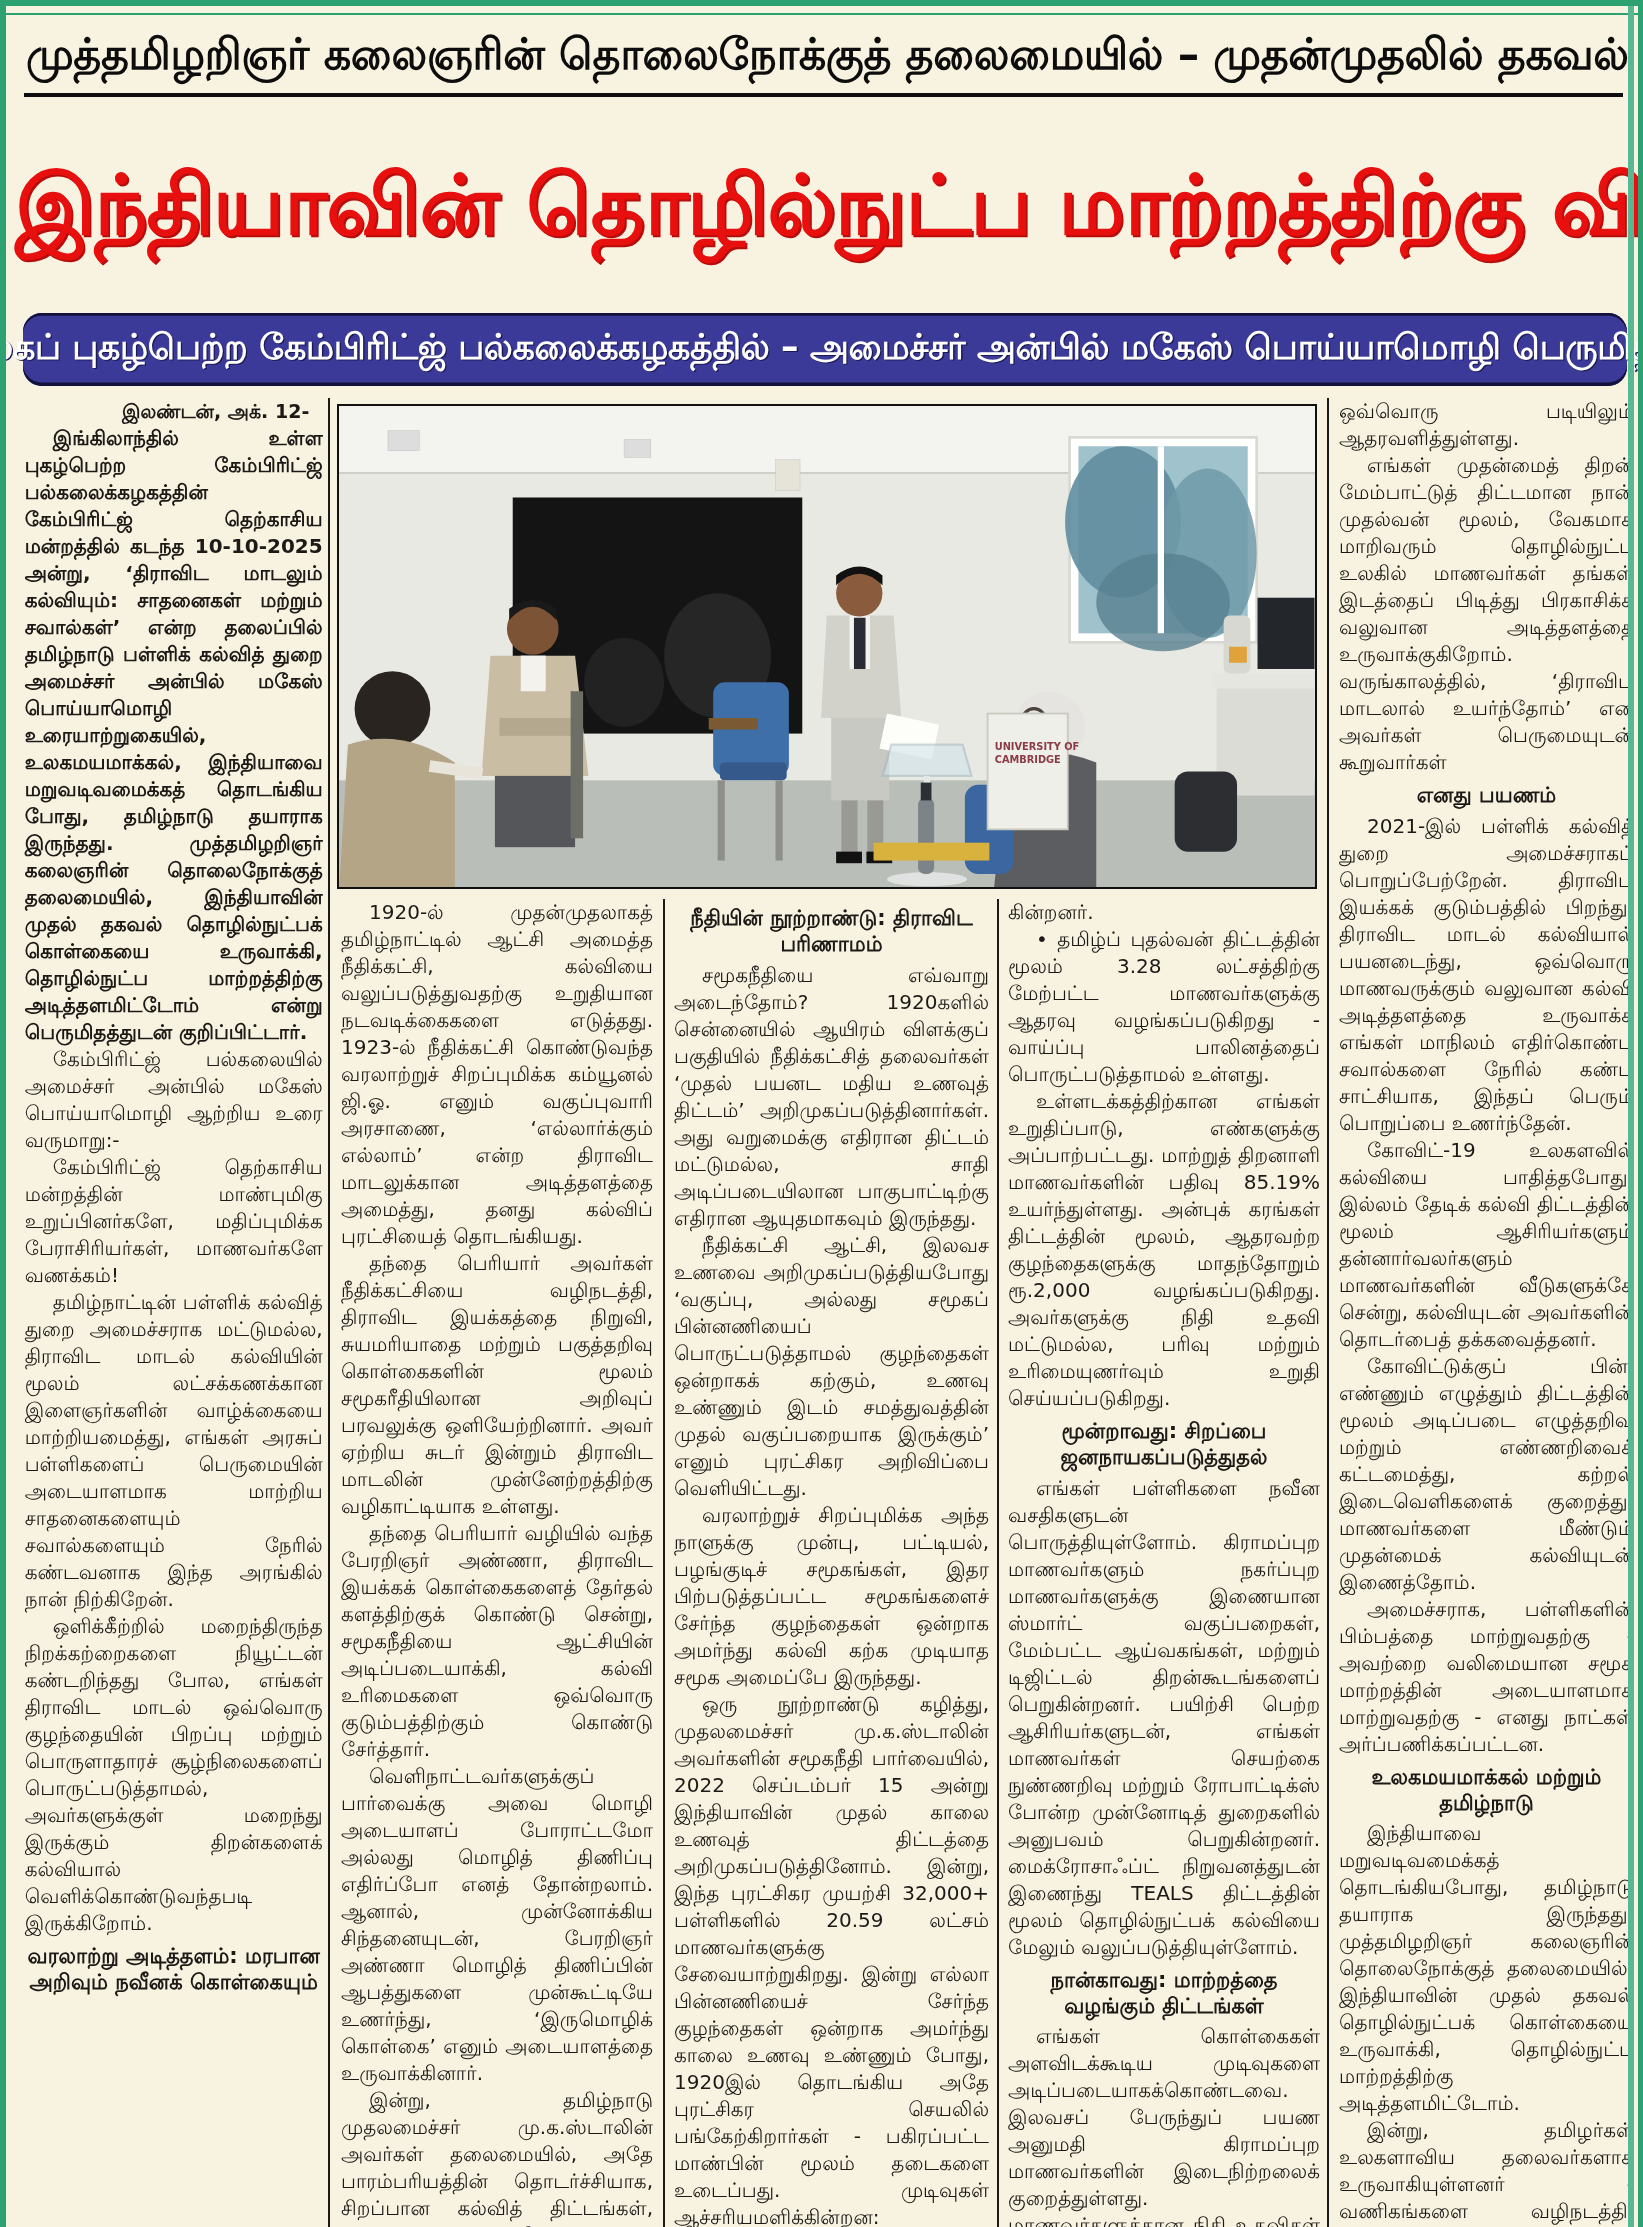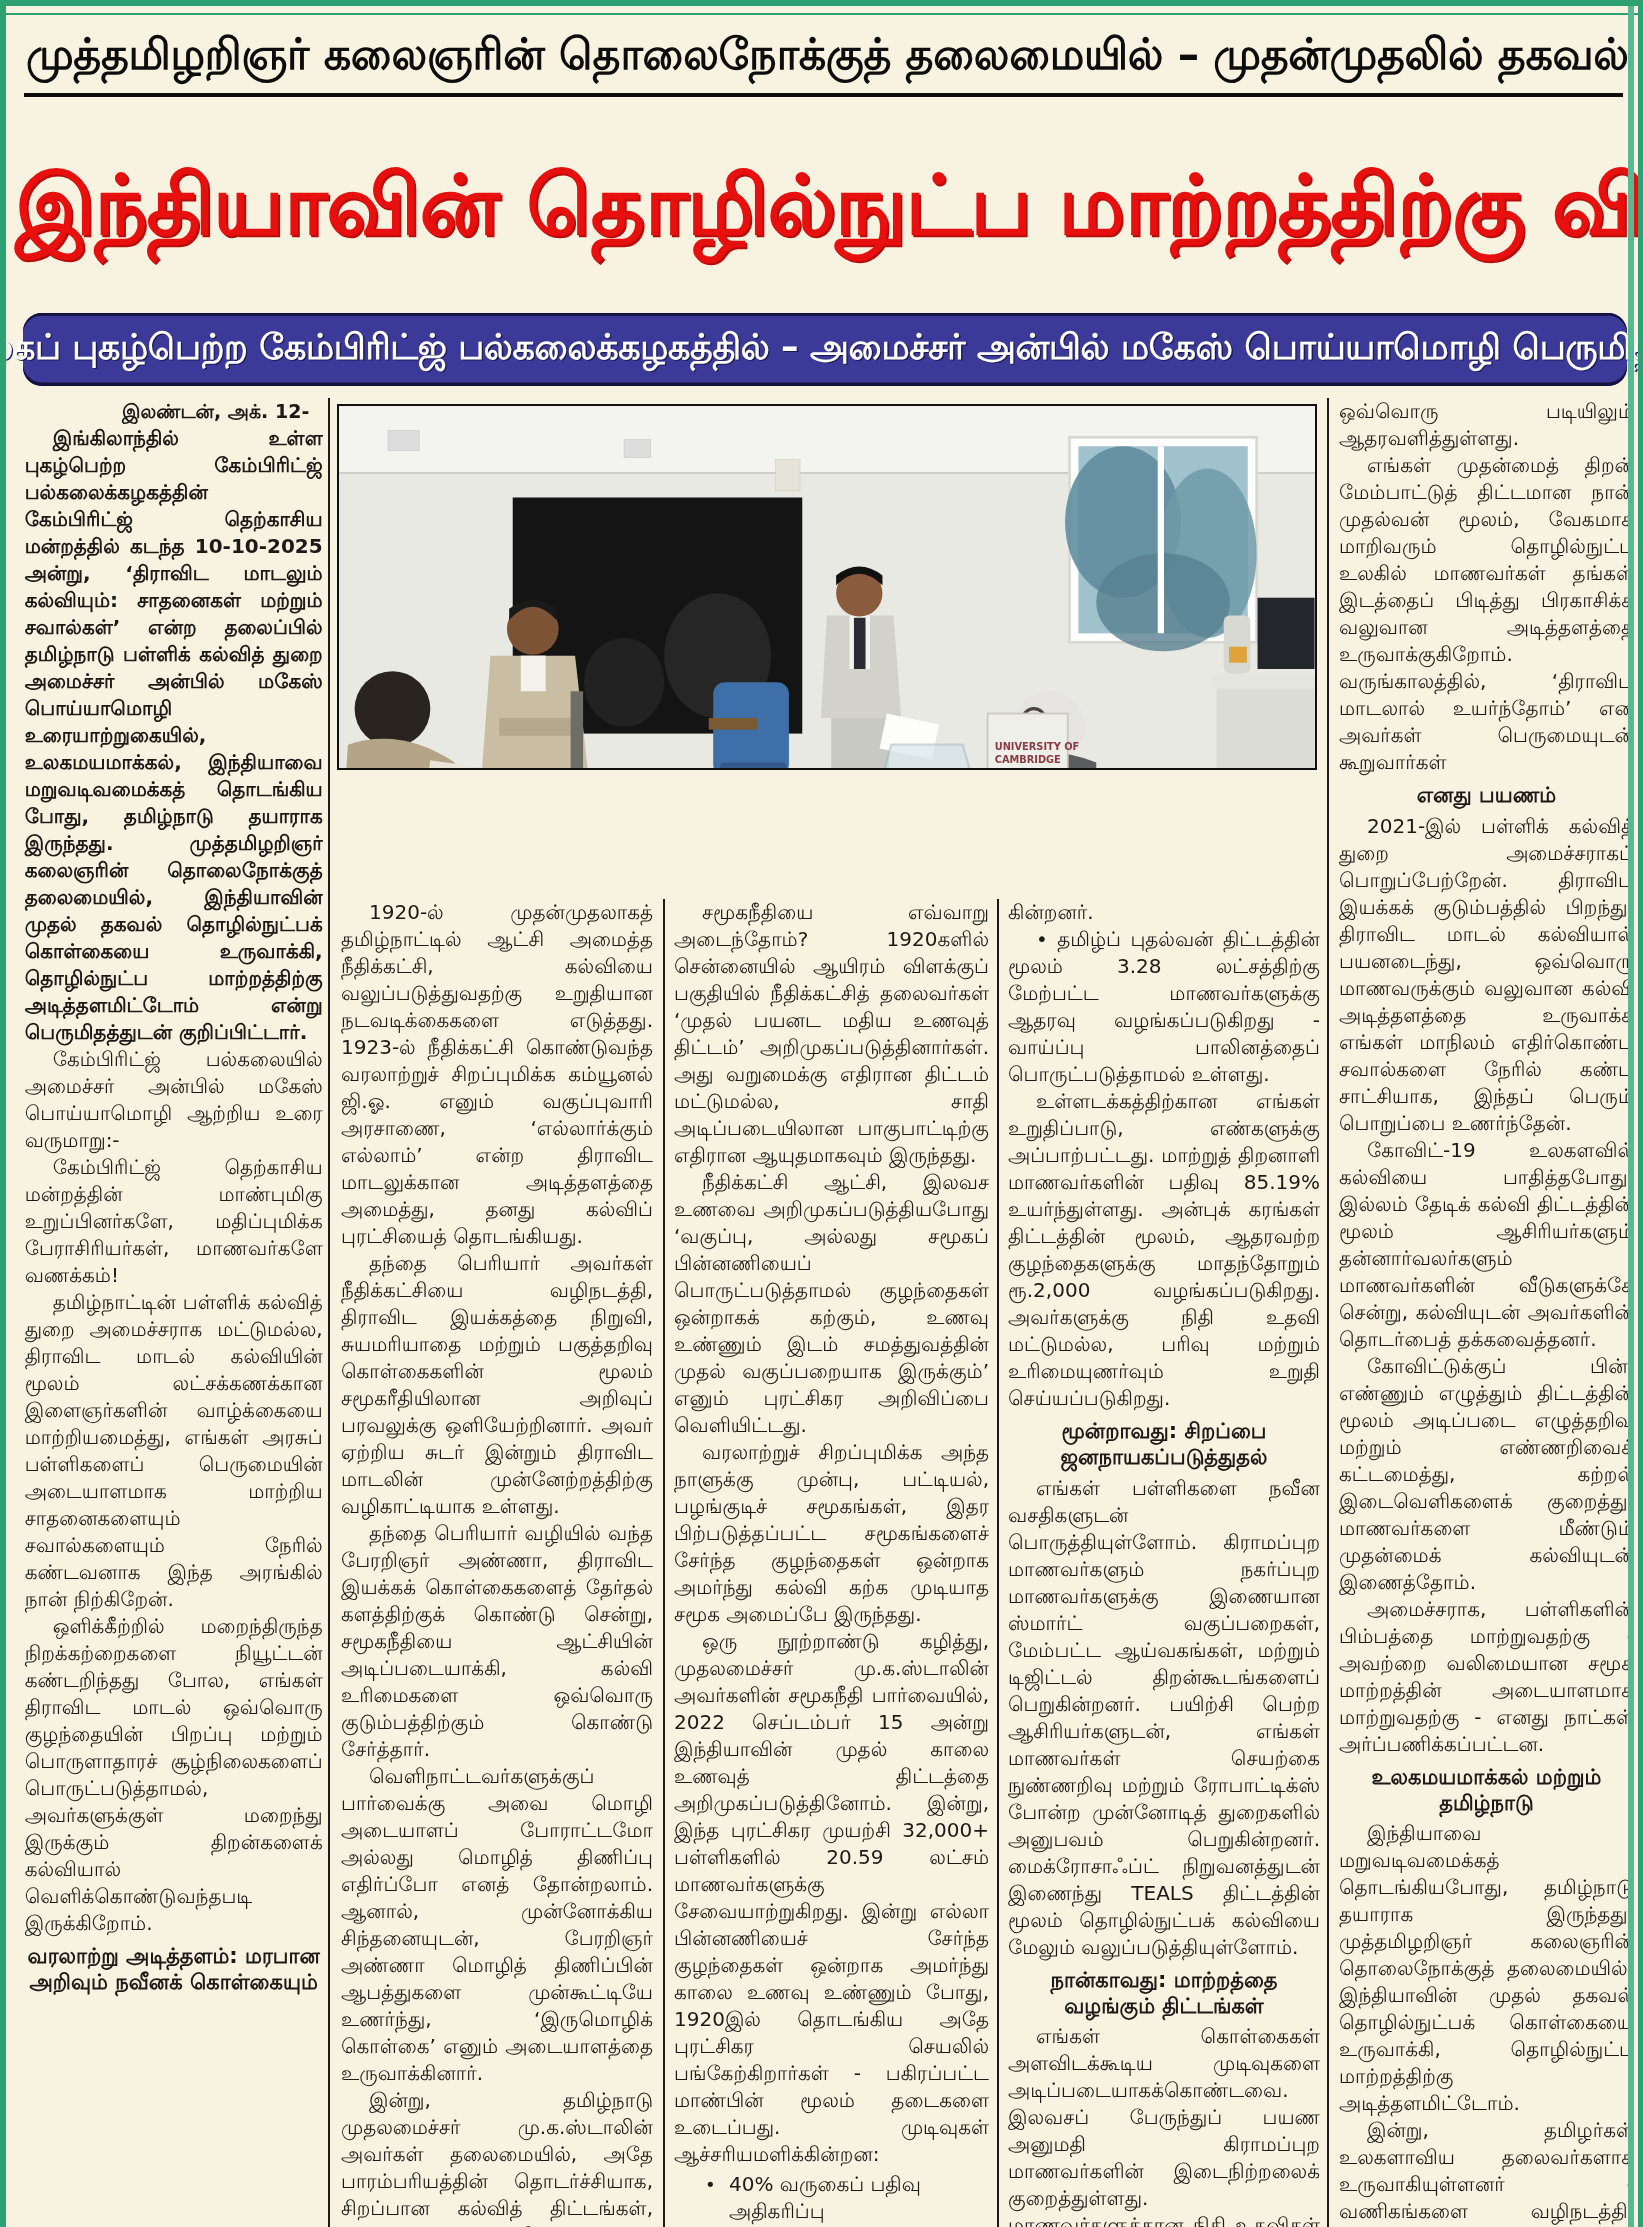--- a/index.html
+++ b/index.html
@@ -45,21 +45,21 @@
   .subhead{font-weight:bold;text-align:center;font-size:21px;line-height:26px;margin:6.2px 0 4.5px 0;text-indent:0;}
   ul.bullets{list-style:none;margin:2.7px 0;padding:0 0 0 31px;}
   ul.bullets li{position:relative;padding-left:24px;margin:0.9px 0;text-align:left;}
   ul.bullets li::before{content:"•";position:absolute;left:0;top:0;font-size:18px;}
   .vrule{position:absolute;width:1.8px;background:#1a1a1a;}
   #rule1{left:322px;top:392px;height:2134px;}
   #rule2{left:657px;top:893px;height:1633px;}
   #rule3{left:991px;top:893px;height:1633px;}
   #rule4{left:1321px;top:392px;height:2134px;}
   .photo{
-    position:absolute;left:331px;top:398px;width:980px;height:366px;
+    position:absolute;left:331px;top:398px;width:980px;height:485px;
     border:2.2px solid #111;box-sizing:border-box;background:#f97316;overflow:hidden;
   }
 </style>
 </head>
 <body>
 
 <div id="page">
 
   <div class="kicker">முத்தமிழறிஞர் கலைஞரின் தொலைநோக்குத் தலைமையில் – முதன்முதலில் தகவல் தொழில்நுட்பக் கொள்கையை உருவாக்கி</div>
   <div class="kicker-rule"></div>
@@ -178,20 +178,21 @@
       <div class="subhead">வரலாற்று அடித்தளம்: மரபான அறிவும் நவீனக் கொள்கையும்</div>
     </div>
   <div class="col" id="col2">
       <div class="para">1920-ல் முதன்முதலாகத் தமிழ்நாட்டில் ஆட்சி அமைத்த நீதிக்கட்சி, கல்வியை வலுப்படுத்துவதற்கு உறுதியான நடவடிக்கைகளை எடுத்தது. 1923-ல் நீதிக்கட்சி கொண்டுவந்த வரலாற்றுச் சிறப்புமிக்க கம்யூனல் ஜி.ஓ. எனும் வகுப்புவாரி அரசாணை, ‘எல்லார்க்கும் எல்லாம்’ என்ற திராவிட மாடலுக்கான அடித்தளத்தை அமைத்து, தனது கல்விப் புரட்சியைத் தொடங்கியது.</div>
       <div class="para">தந்தை பெரியார் அவர்கள் நீதிக்கட்சியை வழிநடத்தி, திராவிட இயக்கத்தை நிறுவி, சுயமரியாதை மற்றும் பகுத்தறிவு கொள்கைகளின் மூலம் சமூகரீதியிலான அறிவுப் பரவலுக்கு ஒளியேற்றினார். அவர் ஏற்றிய சுடர் இன்றும் திராவிட மாடலின் முன்னேற்றத்திற்கு வழிகாட்டியாக உள்ளது.</div>
       <div class="para">தந்தை பெரியார் வழியில் வந்த பேரறிஞர் அண்ணா, திராவிட இயக்கக் கொள்கைகளைத் தேர்தல் களத்திற்குக் கொண்டு சென்று, சமூகநீதியை ஆட்சியின் அடிப்படையாக்கி, கல்வி உரிமைகளை ஒவ்வொரு குடும்பத்திற்கும் கொண்டு சேர்த்தார்.</div>
       <div class="para">வெளிநாட்டவர்களுக்குப் பார்வைக்கு அவை மொழி அடையாளப் போராட்டமோ அல்லது மொழித் திணிப்பு எதிர்ப்போ எனத் தோன்றலாம். ஆனால், முன்னோக்கிய சிந்தனையுடன், பேரறிஞர் அண்ணா மொழித் திணிப்பின் ஆபத்துகளை முன்கூட்டியே உணர்ந்து, ‘இருமொழிக் கொள்கை’ எனும் அடையாளத்தை உருவாக்கினார்.</div>
       <div class="para">இன்று, தமிழ்நாடு முதலமைச்சர் மு.க.ஸ்டாலின் அவர்கள் தலைமையில், அதே பாரம்பரியத்தின் தொடர்ச்சியாக, சிறப்பான கல்வித் திட்டங்கள், காலை உணவுத் திட்டம், நான் முதல்வன் திட்டம், மற்றும் பள்ளிக் கல்வித் துறையில் கொண்டுவரப்பட்ட 70-க்கும் மேற்பட்ட புரட்சிகரத் திட்டங்கள் திராவிட மாடல் கல்வி முறையைப் புதிய உயரங்களுக்கு எடுத்துச் சென்றுள்ளன.</div>
     </div>
   <div class="col" id="col3">
+      <div class="subhead">நீதியின் நூற்றாண்டு: திராவிட பரிணாமம்</div>
       <div class="para">சமூகநீதியை எவ்வாறு அடைந்தோம்? 1920களில் சென்னையில் ஆயிரம் விளக்குப் பகுதியில் நீதிக்கட்சித் தலைவர்கள் ‘முதல் பயனட மதிய உணவுத் திட்டம்’ அறிமுகப்படுத்தினார்கள். அது வறுமைக்கு எதிரான திட்டம் மட்டுமல்ல, சாதி அடிப்படையிலான பாகுபாட்டிற்கு எதிரான ஆயுதமாகவும் இருந்தது.</div>
       <div class="para">நீதிக்கட்சி ஆட்சி, இலவச உணவை அறிமுகப்படுத்தியபோது ‘வகுப்பு, அல்லது சமூகப் பின்னணியைப் பொருட்படுத்தாமல் குழந்தைகள் ஒன்றாகக் கற்கும், உணவு உண்ணும் இடம் சமத்துவத்தின் முதல் வகுப்பறையாக இருக்கும்’ எனும் புரட்சிகர அறிவிப்பை வெளியிட்டது.</div>
       <div class="para">வரலாற்றுச் சிறப்புமிக்க அந்த நாளுக்கு முன்பு, பட்டியல், பழங்குடிச் சமூகங்கள், இதர பிற்படுத்தப்பட்ட சமூகங்களைச் சேர்ந்த குழந்தைகள் ஒன்றாக அமர்ந்து கல்வி கற்க முடியாத சமூக அமைப்பே இருந்தது.</div>
       <div class="para">ஒரு நூற்றாண்டு கழித்து, முதலமைச்சர் மு.க.ஸ்டாலின் அவர்களின் சமூகநீதி பார்வையில், 2022 செப்டம்பர் 15 அன்று இந்தியாவின் முதல் காலை உணவுத் திட்டத்தை அறிமுகப்படுத்தினோம். இன்று, இந்த புரட்சிகர முயற்சி 32,000+ பள்ளிகளில் 20.59 லட்சம் மாணவர்களுக்கு சேவையாற்றுகிறது. இன்று எல்லா பின்னணியைச் சேர்ந்த குழந்தைகள் ஒன்றாக அமர்ந்து காலை உணவு உண்ணும் போது, 1920இல் தொடங்கிய அதே புரட்சிகர செயலில் பங்கேற்கிறார்கள் - பகிரப்பட்ட மாண்பின் மூலம் தடைகளை உடைப்பது. முடிவுகள் ஆச்சரியமளிக்கின்றன:</div>
       <ul class="bullets">
         <li>40% வருகைப் பதிவு அதிகரிப்பு</li>
       </ul>
     </div>
   <div class="col" id="col4">
       <div class="para cont">கின்றனர்.</div>

